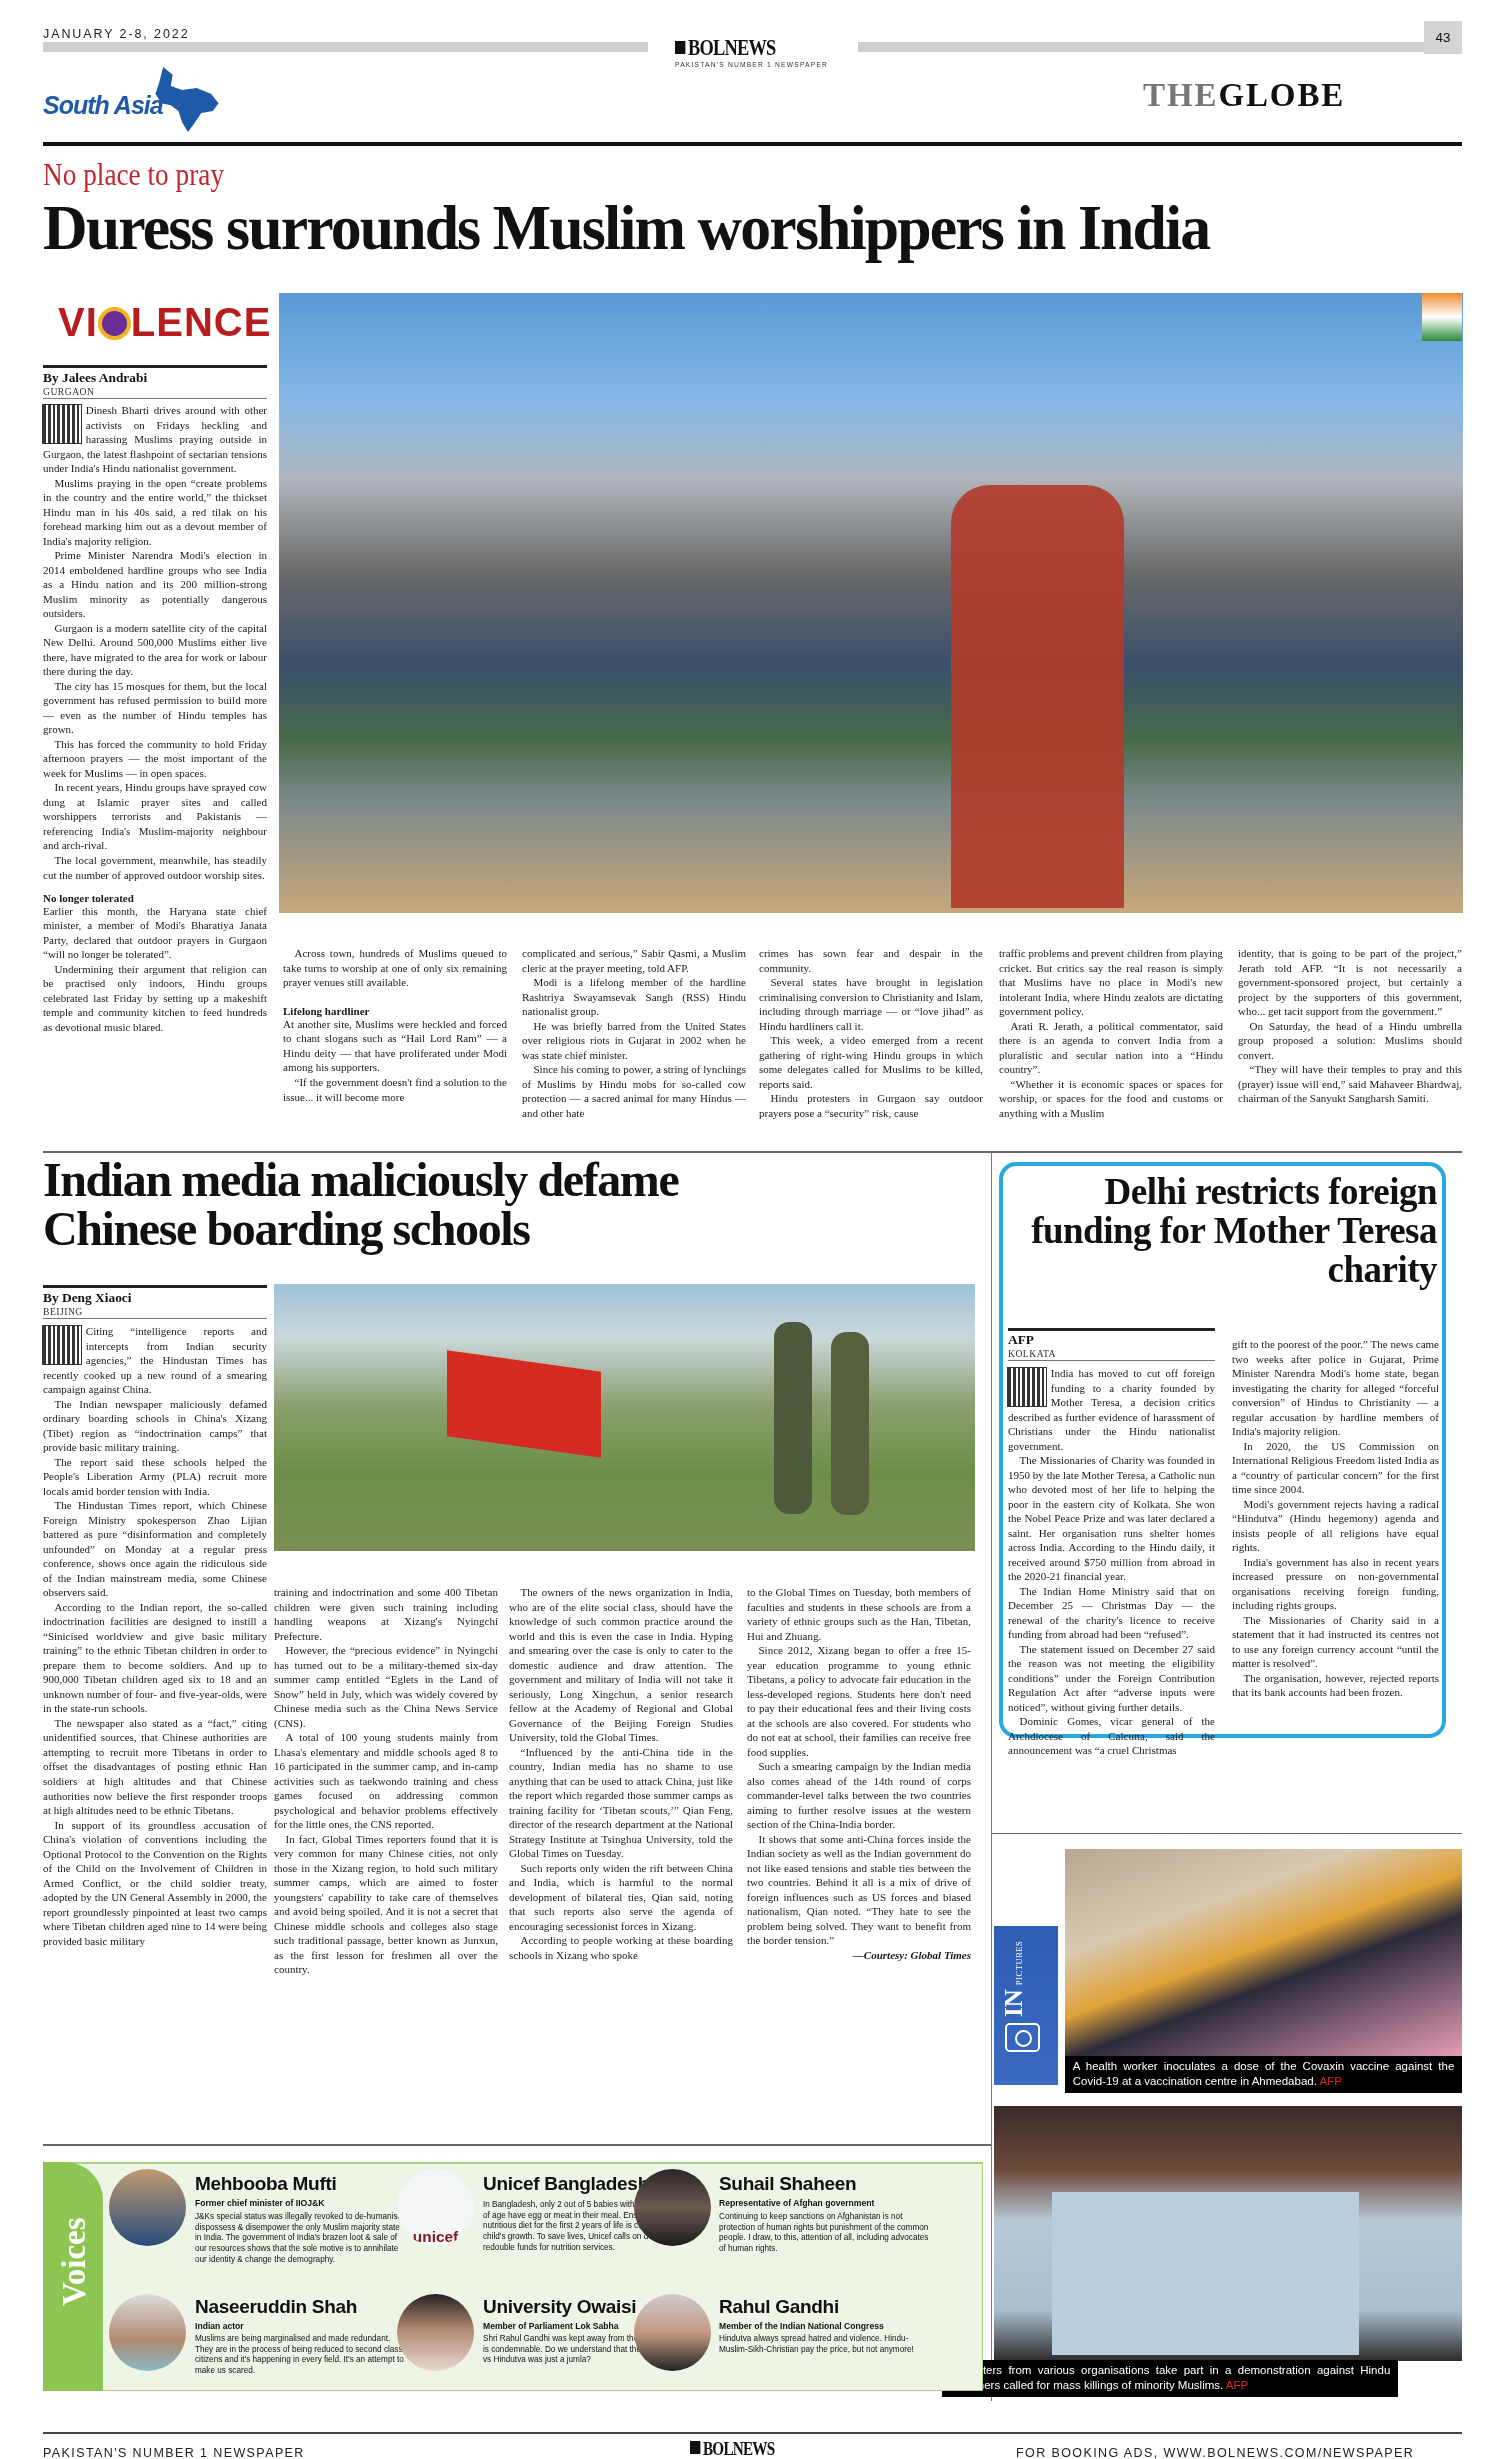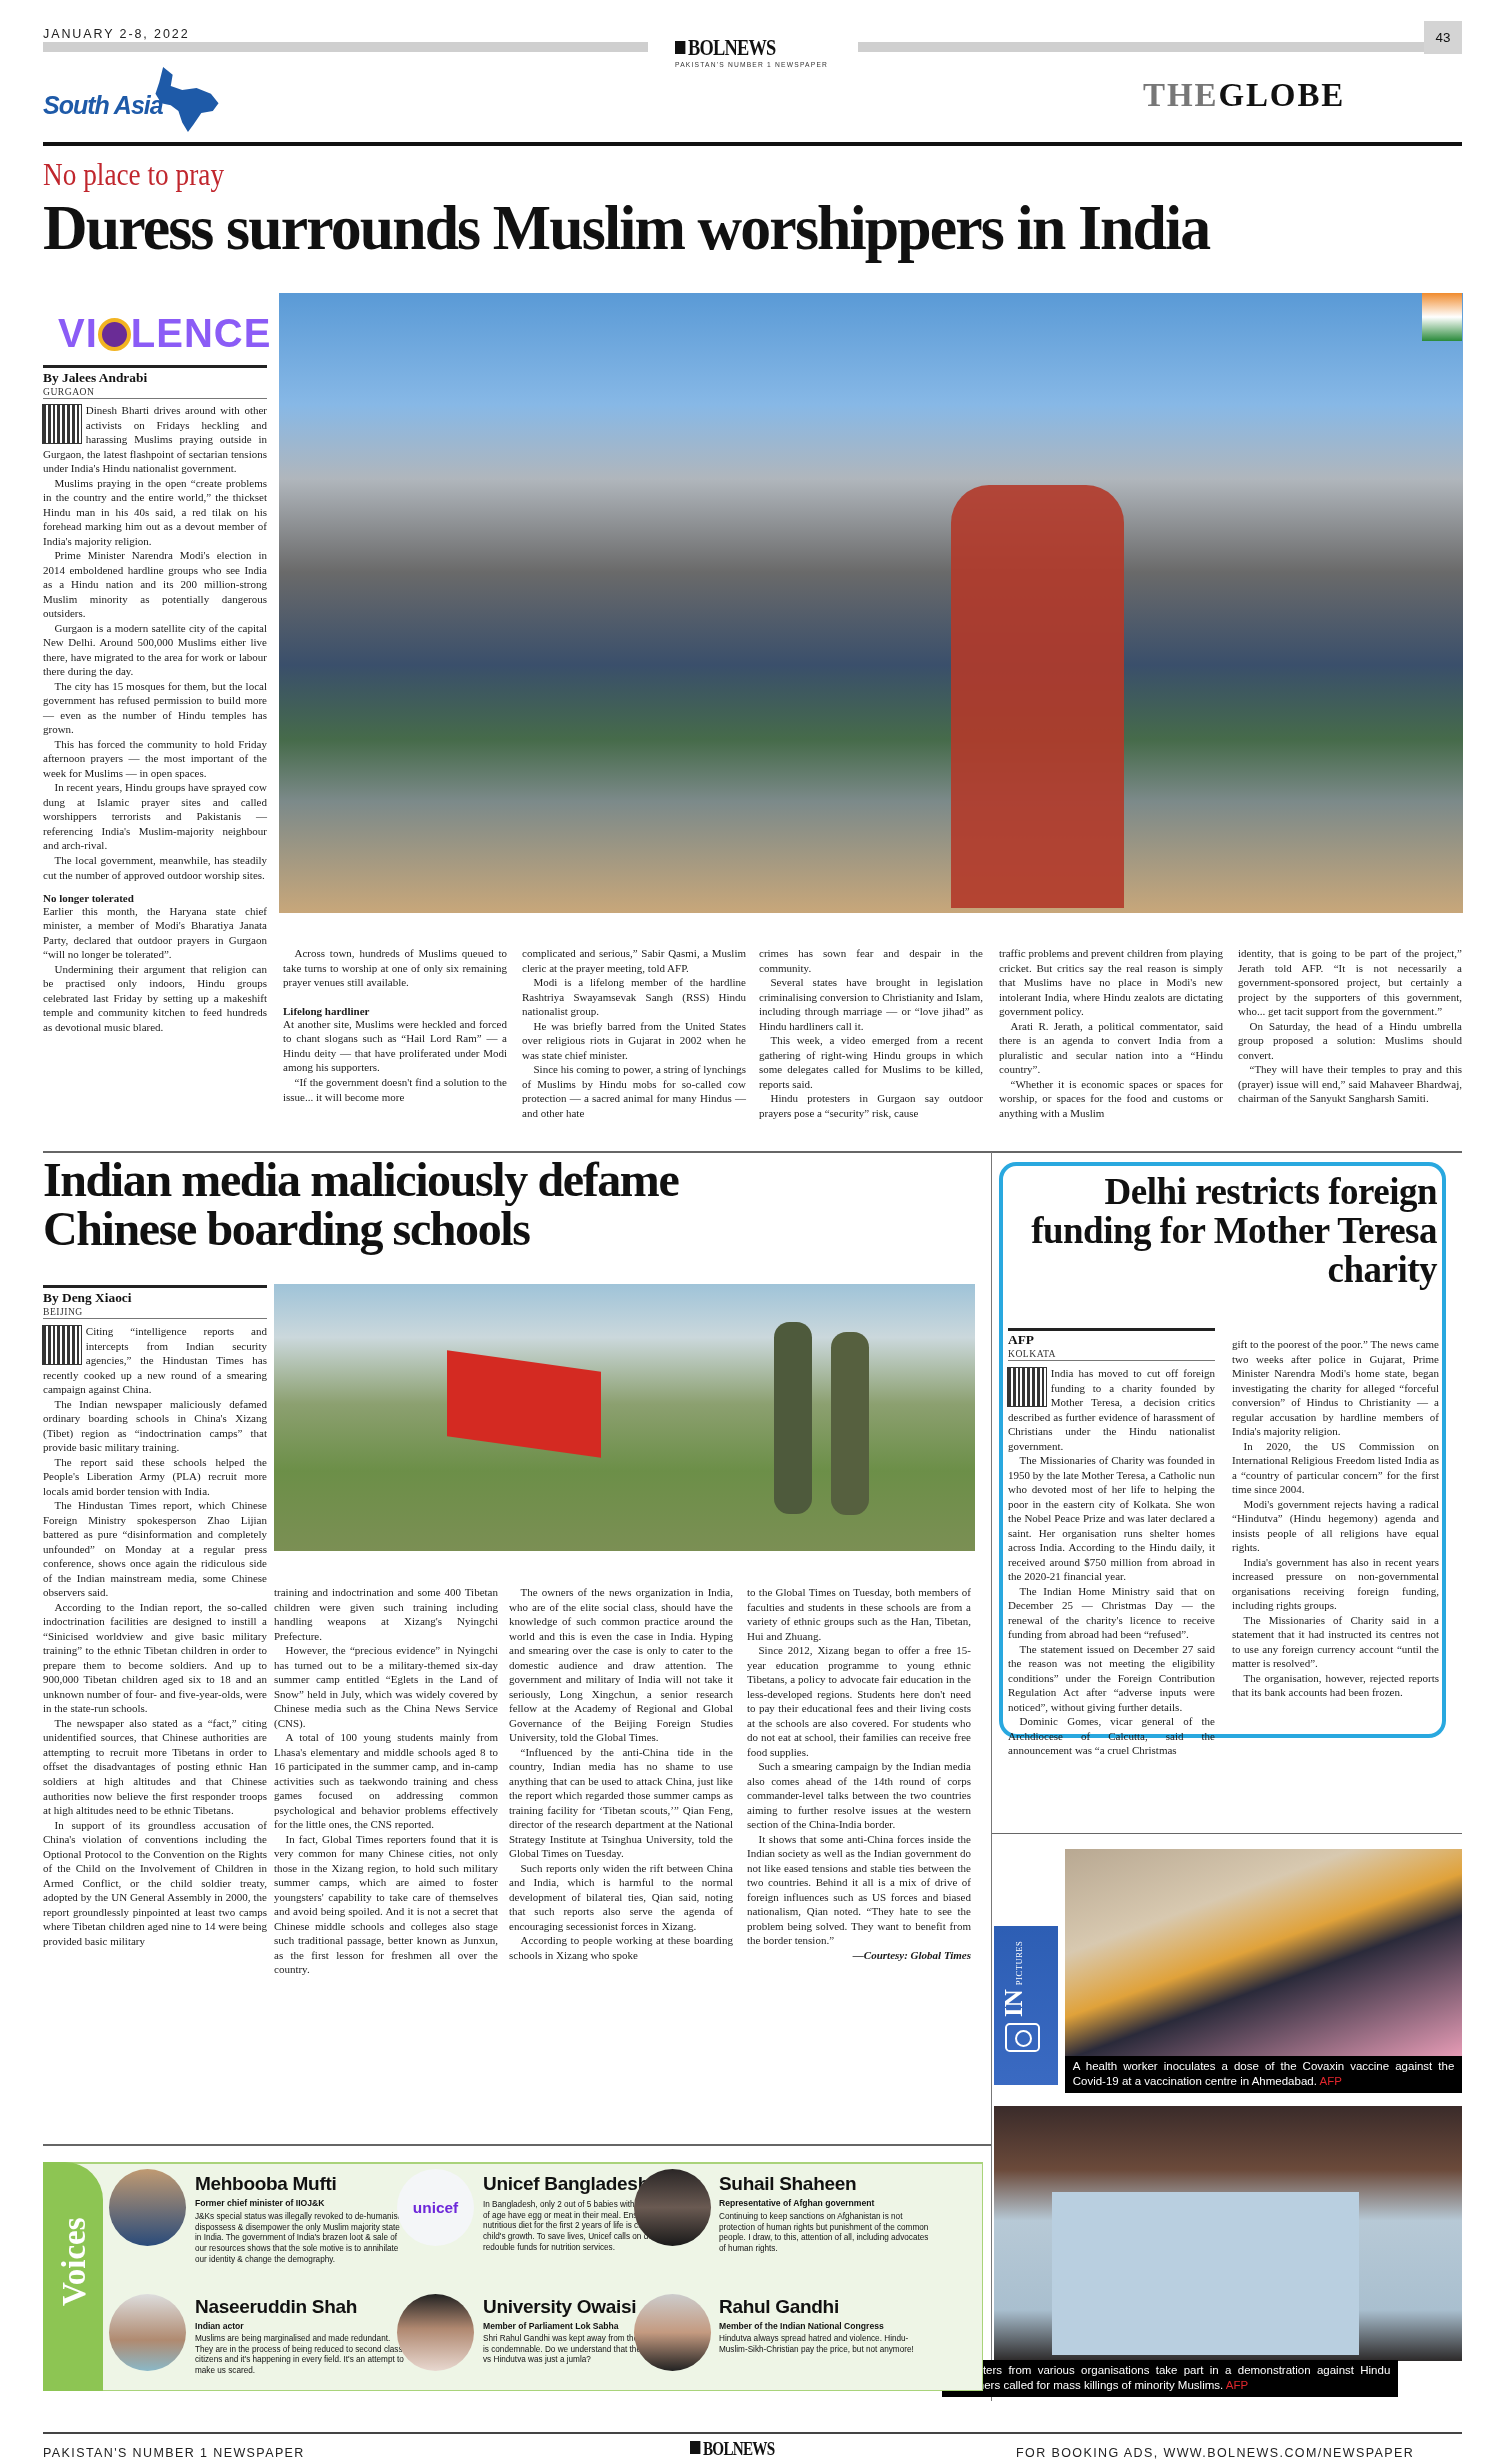--- a/index.html
+++ b/index.html
@@ -12,21 +12,21 @@
 .mbar{top:42px;height:9.6px;background:#cfcfcf}
 .logo{font:bold 23px "Liberation Serif",serif;letter-spacing:-1px;color:#111;transform:scaleX(.8);transform-origin:left}
 .logo .sq{display:inline-block;width:13.4px;height:13.4px;background:#111;margin-right:2.9px;vertical-align:1px}
 .tag{font:6.7px "Liberation Sans",sans-serif;letter-spacing:1.2px;color:#333}
 .sa-text{left:43px;top:91px;font:bold 25px "Liberation Sans",sans-serif;color:#1e5aa8;letter-spacing:-1px;font-style:italic}
 .globe{left:1143px;top:77px;font:900 33px "Liberation Serif",serif;letter-spacing:1.9px}
 .globe .the{color:#777}
 .rule-thick{left:43px;top:142px;width:1419px;height:3.8px;background:#111}
 .kicker{left:43px;top:157px;font:31px "Liberation Serif",serif;color:#c0262d;transform:scaleX(.88);transform-origin:left}
 .hl1{left:43px;top:192px;font:bold 63px "Liberation Serif",serif;letter-spacing:-1.9px;transform:scaleX(.98);transform-origin:left;white-space:nowrap}
-.violence{left:58px;top:311px;font:bold 40px "Liberation Sans",sans-serif;color:#8b5cf6;letter-spacing:1px}
+.violence{left:58px;top:300px;font:bold 40px "Liberation Sans",sans-serif;color:#b91c1c;letter-spacing:1px}
 .violence .o{display:inline-block;width:33px;height:33px;border:4.8px solid #f2b422;border-radius:50%;background:#6a2c96;vertical-align:-3.8px}
 .photo{background:linear-gradient(180deg,#5a9ad6 0%,#87b8e6 18%,#b0b6bc 30%,#6a6a6a 45%,#3a4f6b 60%,#466b4a 72%,#7c8a8a 82%,#c8a77a 100%)}
 .photo2{background:linear-gradient(180deg,#9fc3d8 0%,#cbd8dc 20%,#8ca070 45%,#6c8f48 70%,#7b8f54 100%)}
 .photo3{background:linear-gradient(160deg,#b8a892 0%,#d8c9b0 30%,#e0a23a 48%,#2a2a3a 60%,#e59bb5 100%)}
 .photo4{background:linear-gradient(180deg,#3a2b2a 0%,#6b4a3a 25%,#b7c9d6 45%,#a9bfcf 80%,#2d2a2a 100%)}
 .byline-rule{height:2.9px;background:#222}
 .byline{font:bold 13.4px "Liberation Serif",serif}
 .dateline{font:9.6px "Liberation Serif",serif;letter-spacing:0.5px;color:#333;border-bottom:1px solid #777;padding-bottom:1px}
 .qr{width:38px;height:38px;float:left;margin:1.9px 4.8px 0 0;background:
  repeating-linear-gradient(90deg,#111 0 2.9px,#fff 2.9px 4.8px),#111;opacity:.85;outline:1.9px solid #111}
@@ -221,21 +221,21 @@
 <div class="abs voices"></div>
 <div class="abs vtab">
     <span>Voices</span>
   </div>
 
 <div class="vav" style="left:109px;top:2169px;background:linear-gradient(180deg,#c09a72,#2a4b7a)"></div>
 <div class="vname" style="left:195px;top:2173px">Mehbooba Mufti</div>
 <div class="vrole" style="left:195px;top:2198px">Former chief minister of IIOJ&amp;K</div>
 <div class="vquote" style="left:195px;top:2212px">J&amp;Ks special status was illegally revoked to de-humanise, dispossess &amp; disempower the only Muslim majority state in India. The government of India's brazen loot &amp; sale of our resources shows that the sole motive is to annihilate our identity &amp; change the demography.</div>
 
-<div class="vav" style="left:397px;top:2169px;background:#f4f6f8;display:flex;align-items:center;justify-content:center;color:#6d28d9;font:bold 15.4px 'Liberation Sans',sans-serif">
+<div class="vav" style="left:397px;top:2169px;background:#f4f6f8;display:flex;align-items:flex-end;justify-content:center;color:#7f1d1d;font:bold 15.4px 'Liberation Sans',sans-serif">
     <span>unicef</span>
   </div>
 <div class="vname" style="left:483px;top:2173px">Unicef Bangladesh</div>
 <div class="vquote" style="left:483px;top:2200px">In Bangladesh, only 2 out of 5 babies within 6-23 months of age have egg or meat in their meal. Ensuring a nutritious diet for the first 2 years of life is critical for a child's growth. To save lives, Unicef calls on donors to redouble funds for nutrition services.</div>
 
 <div class="vav" style="left:634px;top:2169px;background:linear-gradient(180deg,#2a2626,#6a5a52 50%,#1a1a1a)"></div>
 <div class="vname" style="left:719px;top:2173px">Suhail Shaheen</div>
 <div class="vrole" style="left:719px;top:2198px">Representative of Afghan government</div>
 <div class="vquote" style="left:719px;top:2212px">Continuing to keep sanctions on Afghanistan is not protection of human rights but punishment of the common people. I draw, to this, attention of all, including advocates of human rights.</div>
 

